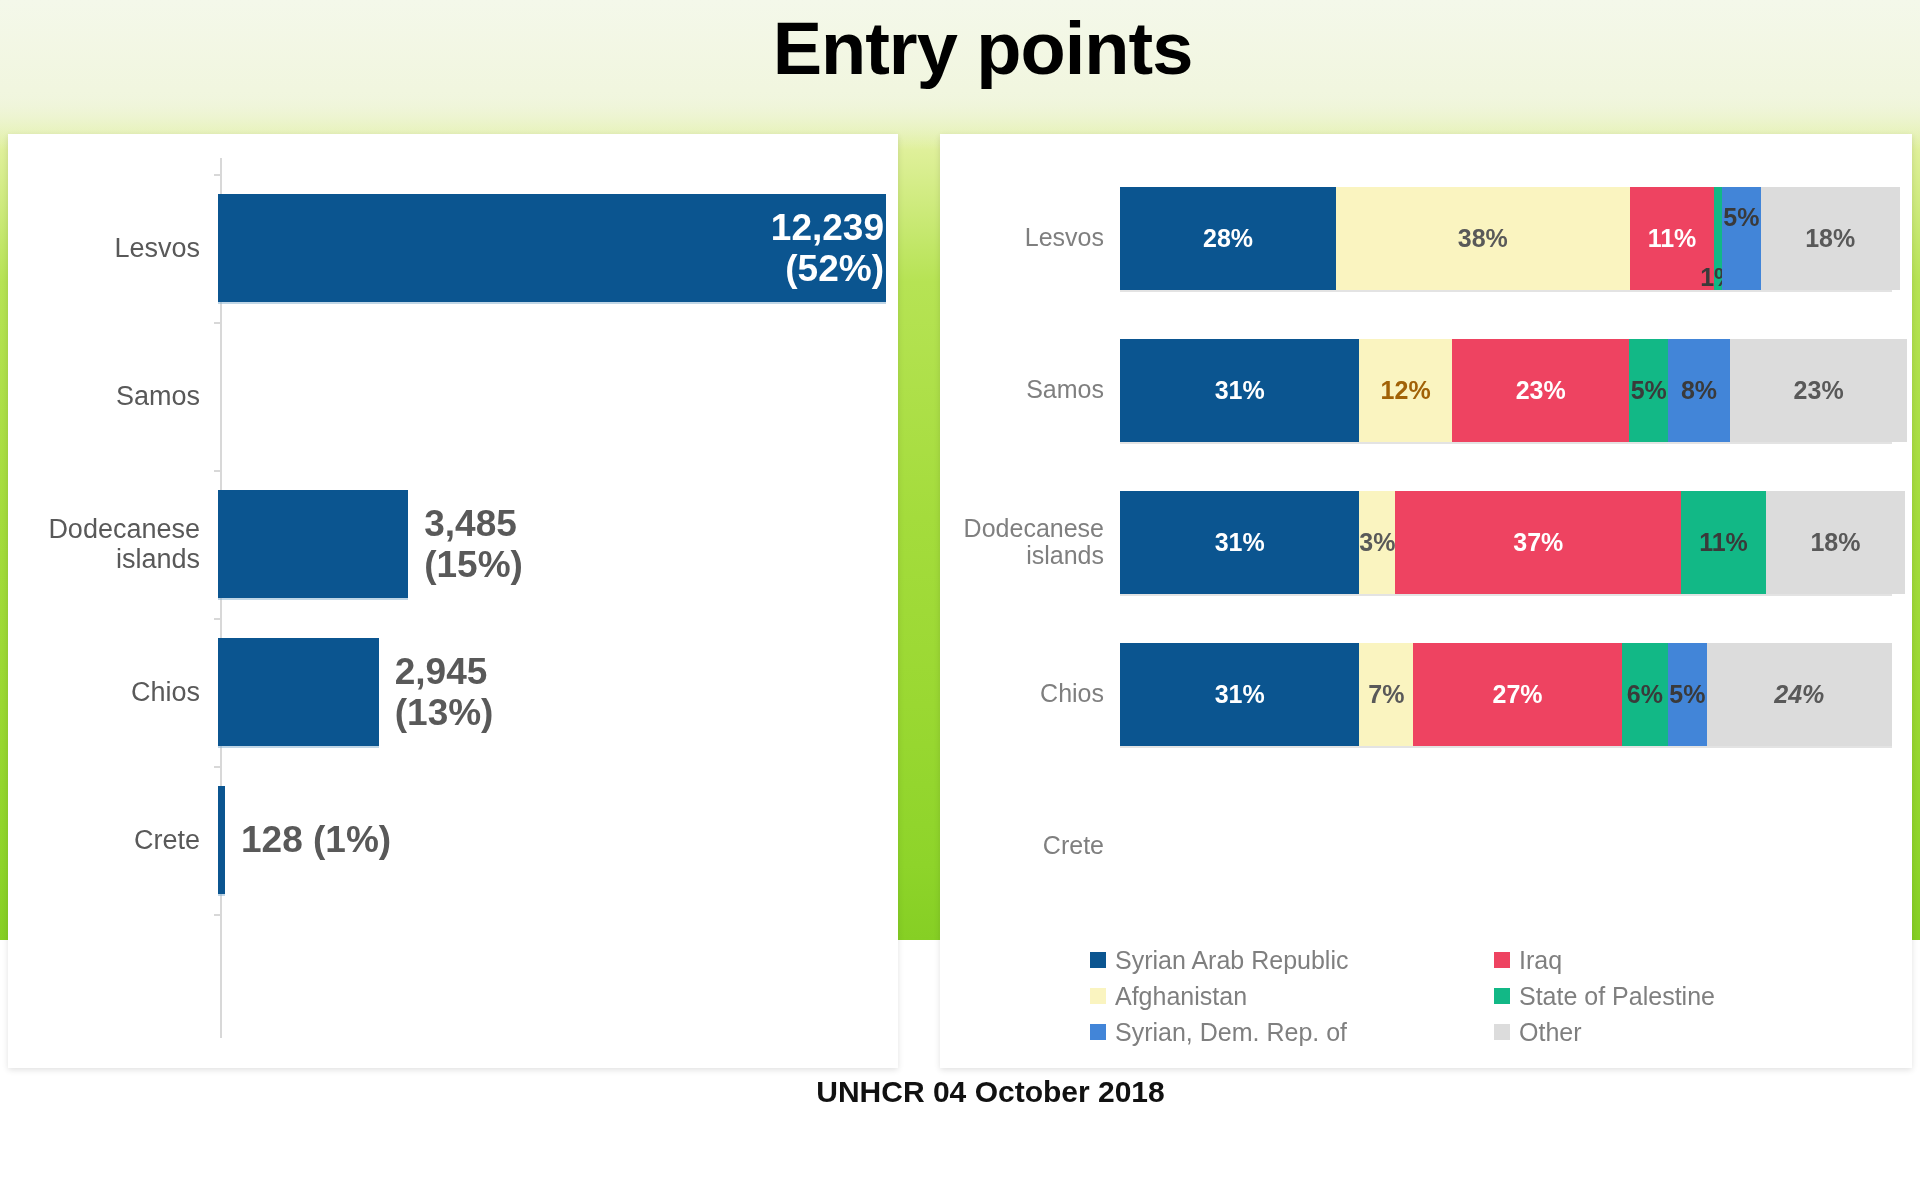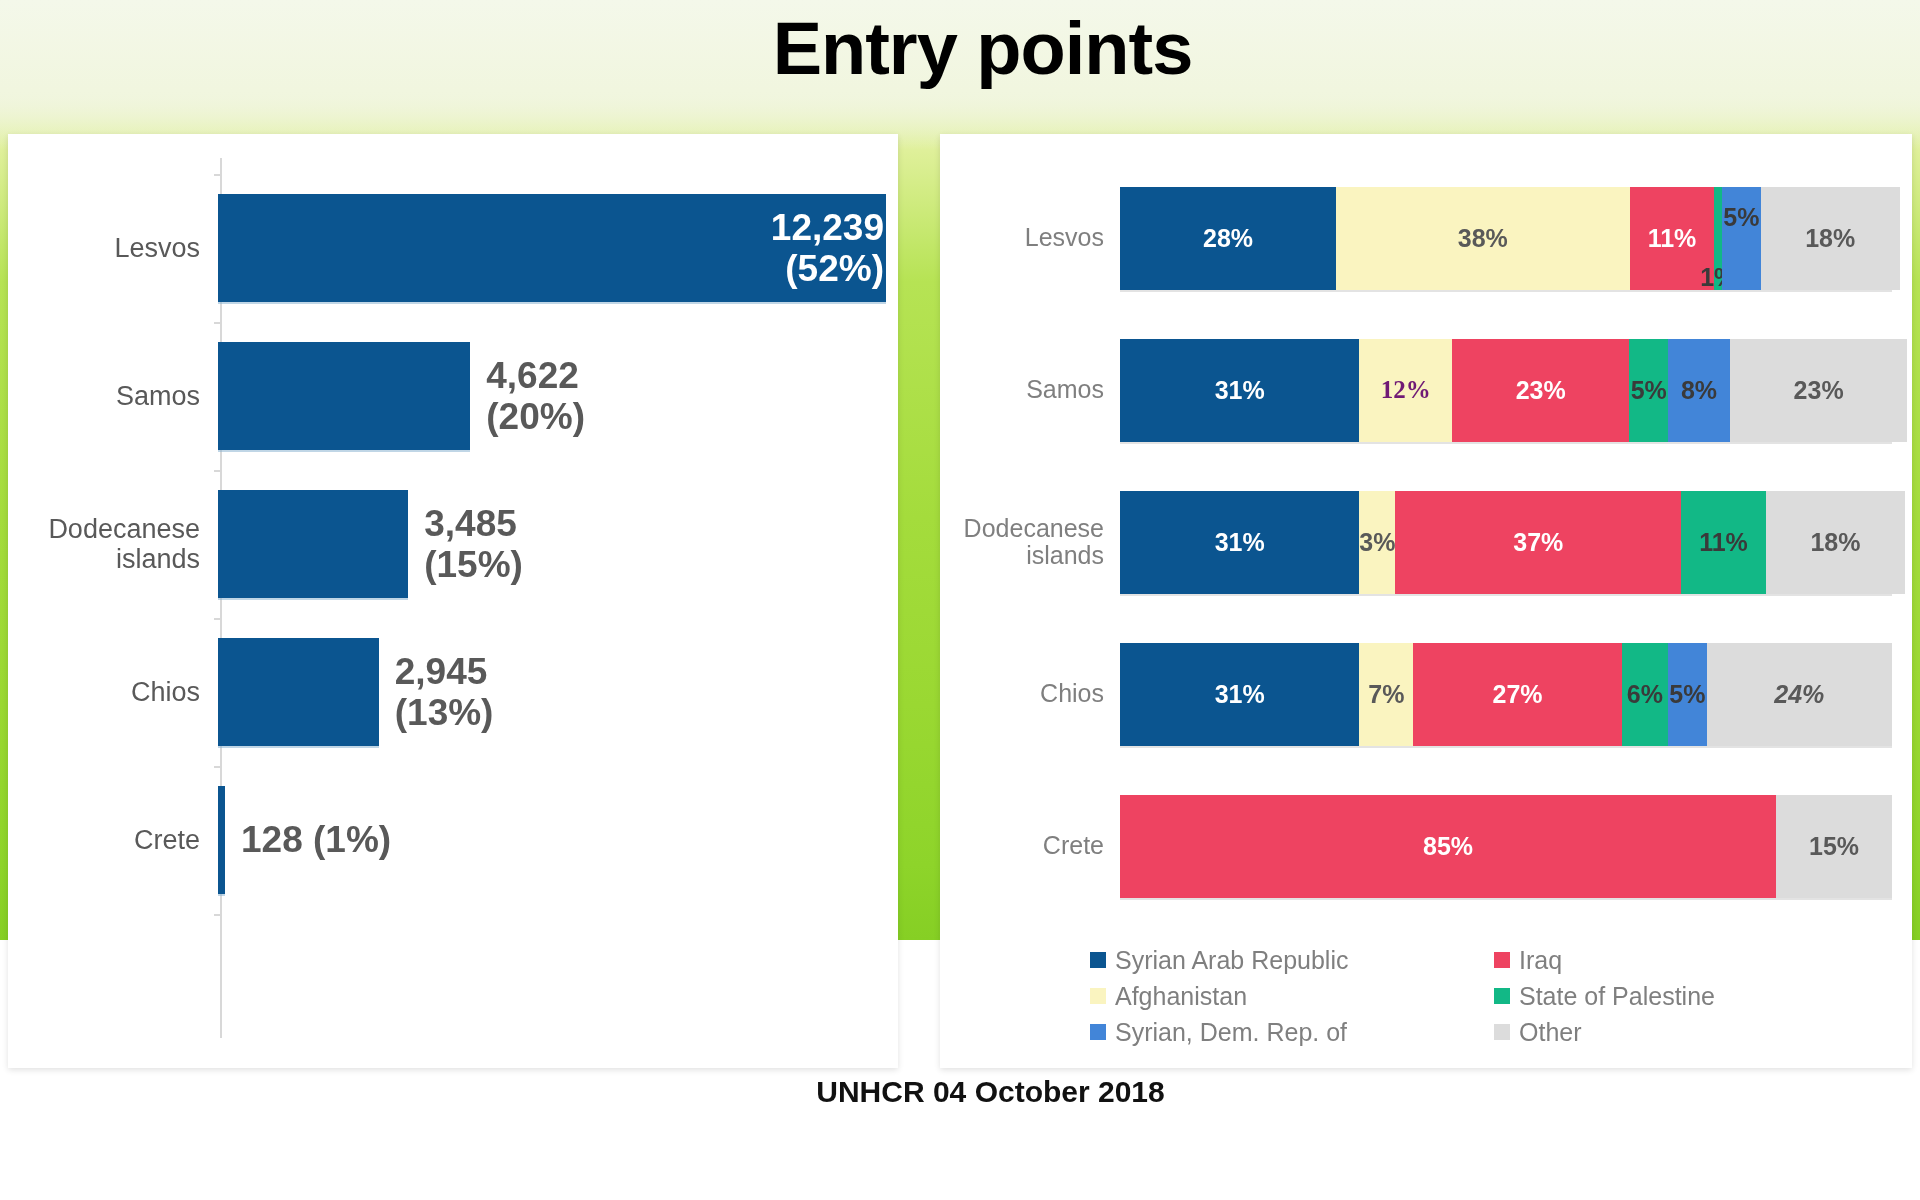--- a/index.html
+++ b/index.html
@@ -219,25 +219,20 @@
           <div class="lcat">Lesvos</div>
           <div class="lbarwrap">
             <div class="lbar" style="width: 668px; background: rgb(11, 85, 144);">
               <div class="lval inside">12,239
 (52%)</div>
             </div>
           </div>
         </div>
         <div class="lrow" style="top: 188px;">
           <div class="lcat">Samos</div>
-          <div class="lbarwrap">
-            <div class="lbar" style="width: 252.267px; background: rgb(11, 85, 144);"></div>
-            <div class="lval outside">4,622
-(20%)</div>
-          </div>
         </div>
         <div class="lrow" style="top: 336px;">
           <div class="lcat">Dodecanese islands</div>
           <div class="lbarwrap">
             <div class="lbar" style="width: 190.21px; background: rgb(11, 85, 144);"></div>
             <div class="lval outside">3,485
 (15%)</div>
           </div>
         </div>
         <div class="lrow" style="top: 484px;">
@@ -282,21 +277,21 @@
               <span>18%</span>
             </div>
           </div>
         </div>
         <div class="rrow" style="top: 180px;">
           <div class="rcat">Samos</div>
           <div class="rstack">
             <div class="rseg" style="flex: 0 0 31%; background: rgb(11, 85, 144); color: rgb(255, 255, 255);">
               <span>31%</span>
             </div>
-            <div class="rseg" style="flex: 0 0 12%; background: rgb(250, 244, 192); color: #701a75; font-family: Liberation Serif, serif;">
+            <div class="rseg" style="flex: 0 0 12%; background: rgb(250, 244, 192); color: #a16207;">
               <span>12%</span>
             </div>
             <div class="rseg" style="flex: 0 0 23%; background: rgb(238, 67, 97); color: rgb(255, 255, 255);">
               <span>23%</span>
             </div>
             <div class="rseg" style="flex: 0 0 5%; background: rgb(18, 184, 134); color: rgb(58, 58, 58);">
               <span>5%</span>
             </div>
             <div class="rseg" style="flex: 0 0 8%; background: rgb(66, 133, 216); color: rgb(58, 58, 58);">
               <span>8%</span>
@@ -344,28 +339,20 @@
             <div class="rseg" style="flex: 0 0 5%; background: rgb(66, 133, 216); color: rgb(58, 58, 58);">
               <span>5%</span>
             </div>
             <div class="rseg" style="flex: 0 0 24%; background: rgb(220, 220, 220); color: rgb(89, 89, 89); font-style: italic;">
               <span>24%</span>
             </div>
           </div>
         </div>
         <div class="rrow" style="top: 636px;">
           <div class="rcat">Crete</div>
-          <div class="rstack">
-            <div class="rseg" style="flex: 0 0 85%; background: rgb(238, 67, 97); color: rgb(255, 255, 255);">
-              <span>85%</span>
-            </div>
-            <div class="rseg" style="flex: 0 0 15%; background: rgb(220, 220, 220); color: rgb(89, 89, 89);">
-              <span>15%</span>
-            </div>
-          </div>
         </div>
       </div>
     <div class="legend" id="right-legend">
         <div class="legend-item">
           <span class="legend-swatch" style="background: rgb(11, 85, 144);"></span>
           <span>Syrian Arab Republic</span>
         </div>
         <div class="legend-item">
           <span class="legend-swatch" style="background: rgb(238, 67, 97);"></span>
           <span>Iraq</span>

